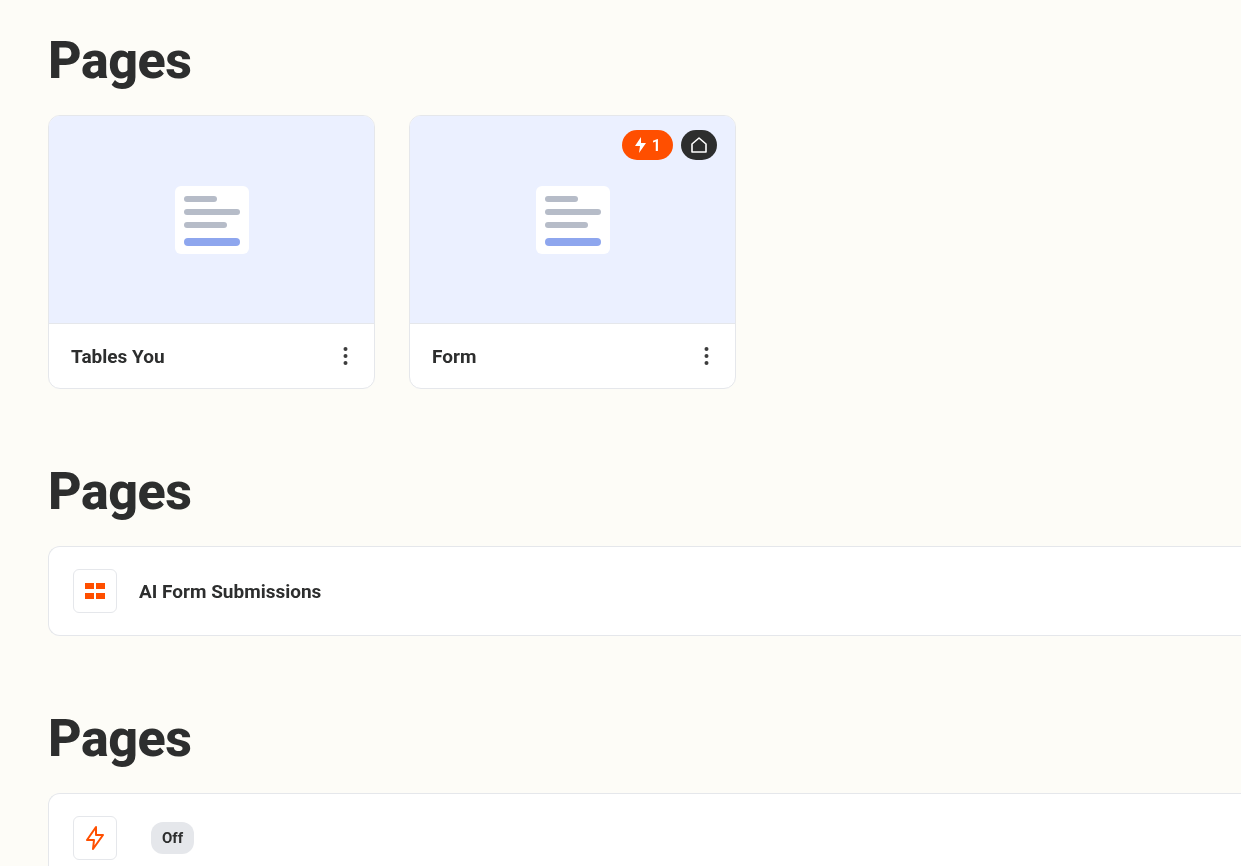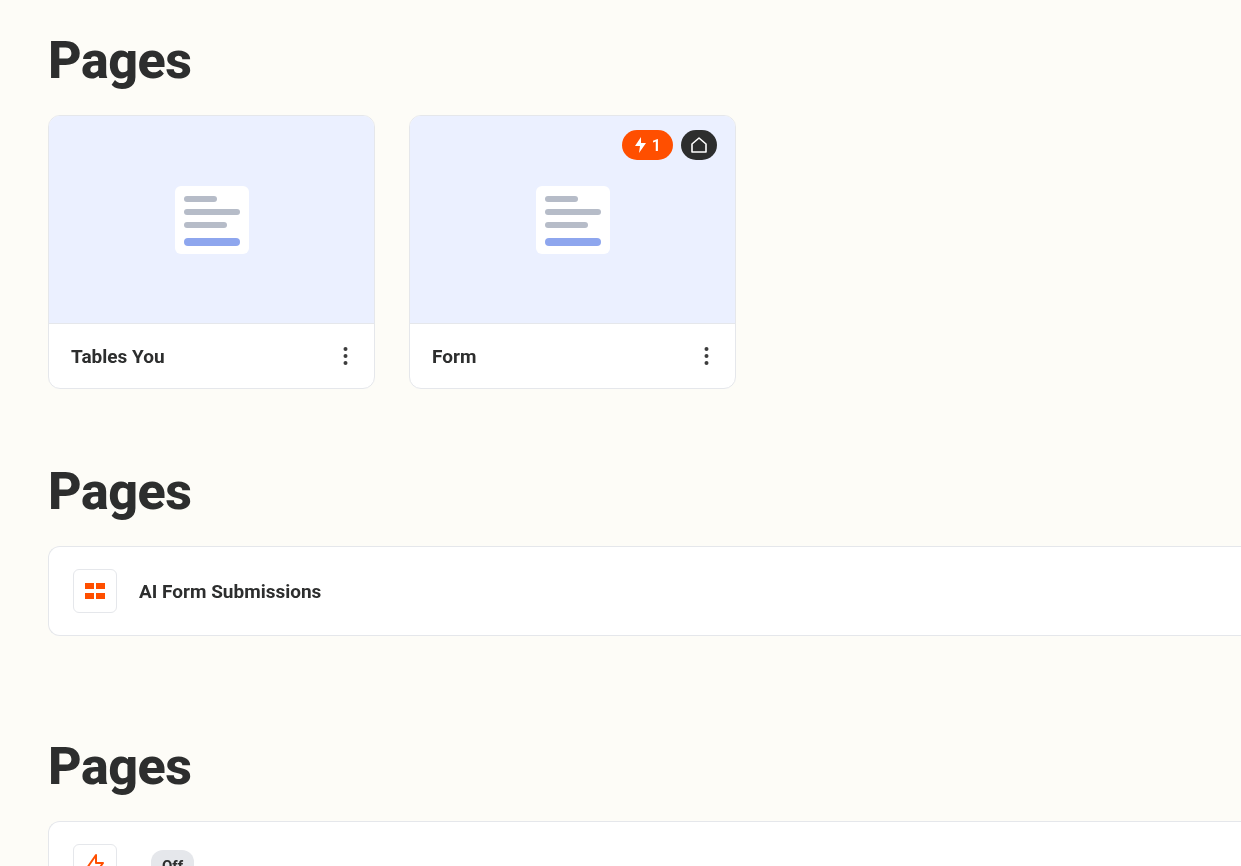--- a/index.html
+++ b/index.html
@@ -103,21 +103,21 @@
     border-radius: 15px;
   }
   .list-card {
     border: 1px solid #e5e7eb;
     border-radius: 12px;
     background: #fff;
     padding: 22px 24px;
     display: flex;
     align-items: center;
     gap: 22px;
-    margin-bottom: 100px;
+    margin-bottom: 72px;
     border-right: none;
     border-top-right-radius: 0;
     border-bottom-right-radius: 0;
   }
   .list-card:last-child { margin-bottom: 0; }
   .list-icon {
     width: 44px;
     height: 44px;
     border: 1px solid #e5e7eb;
     border-radius: 6px;

